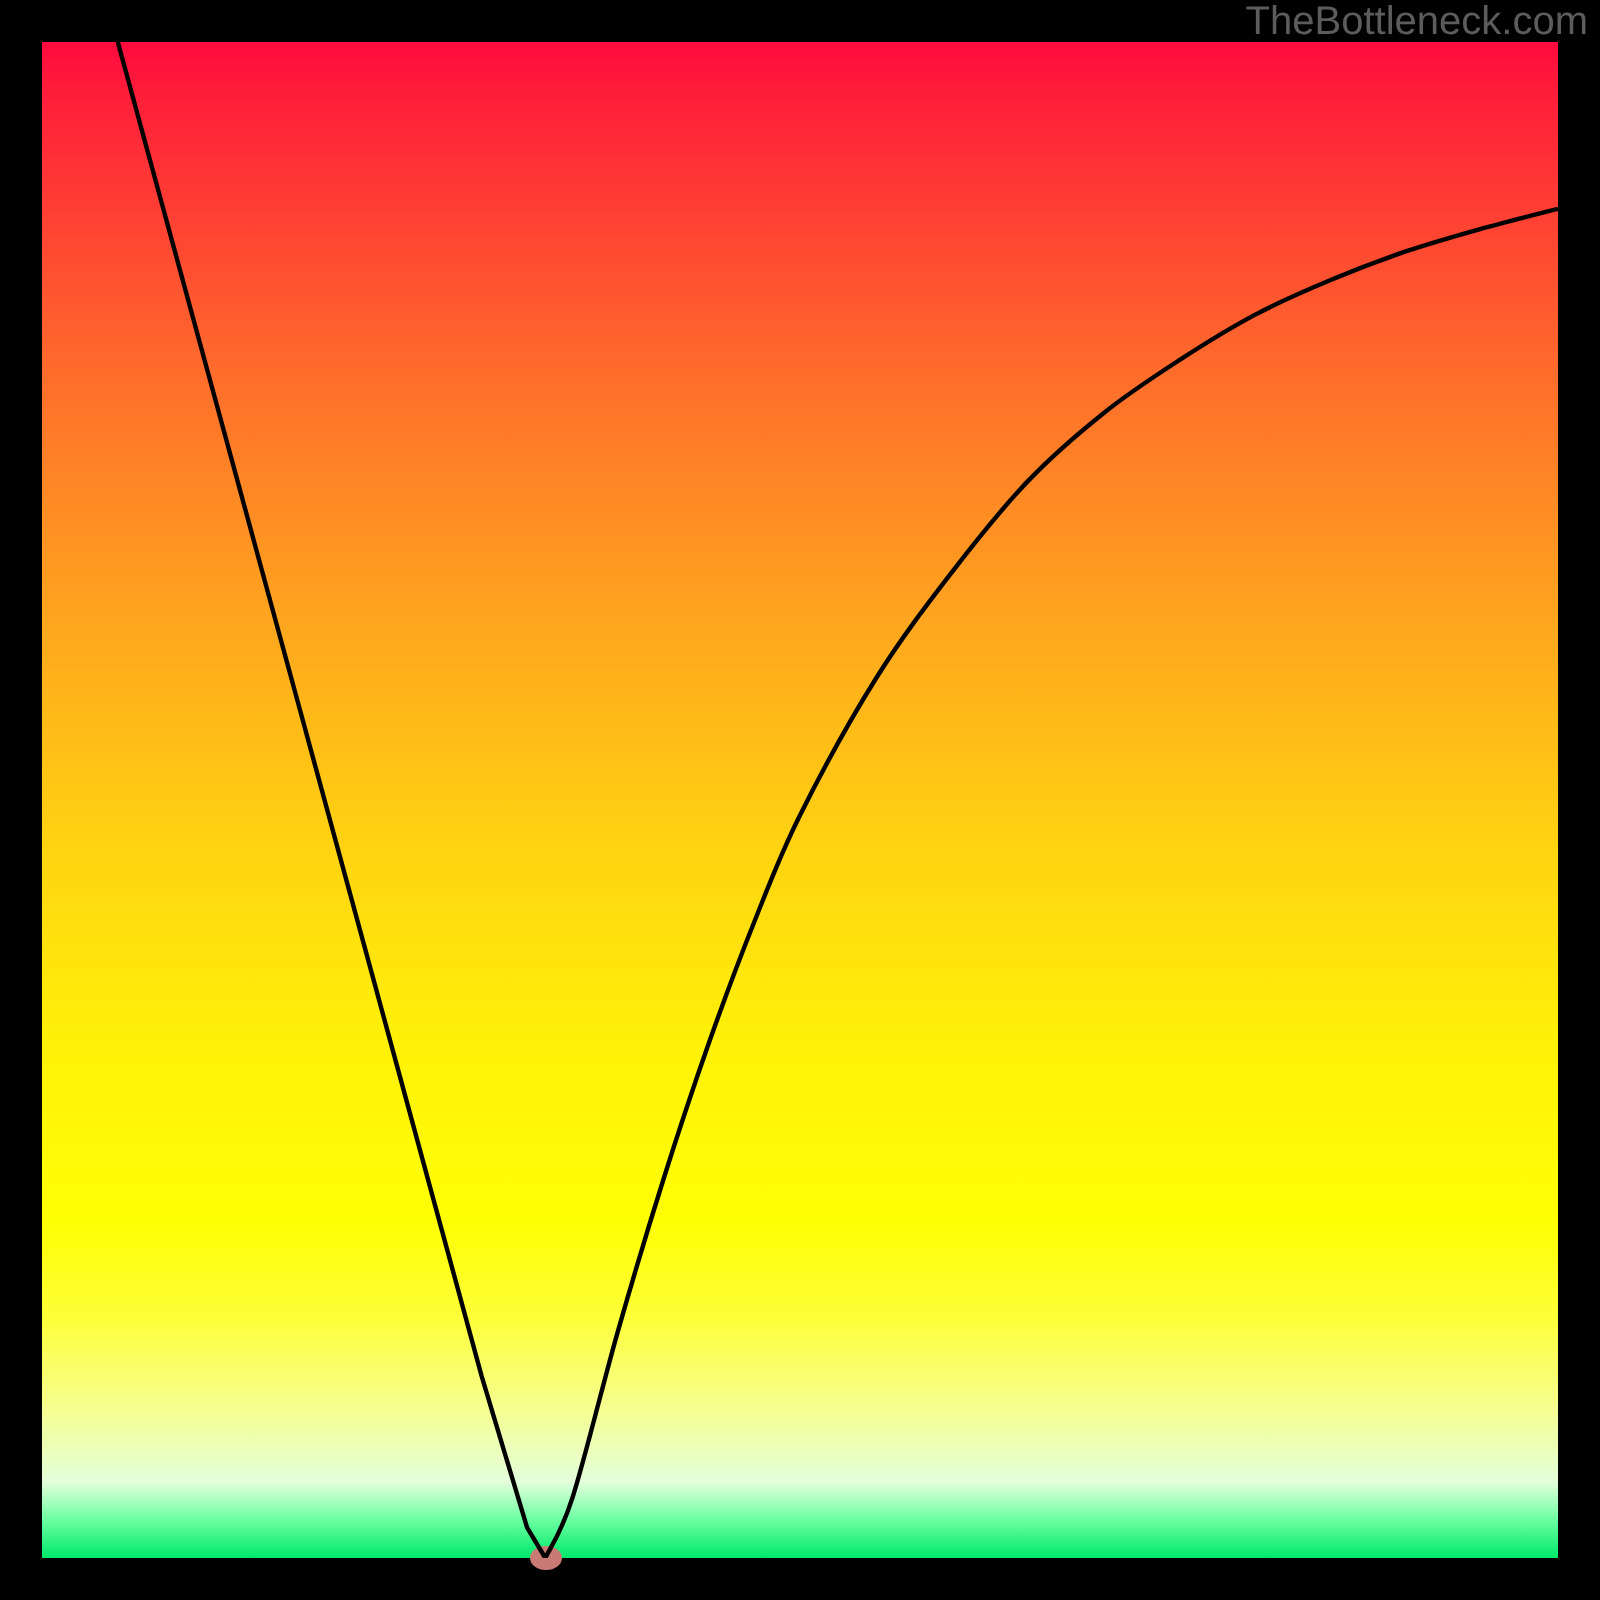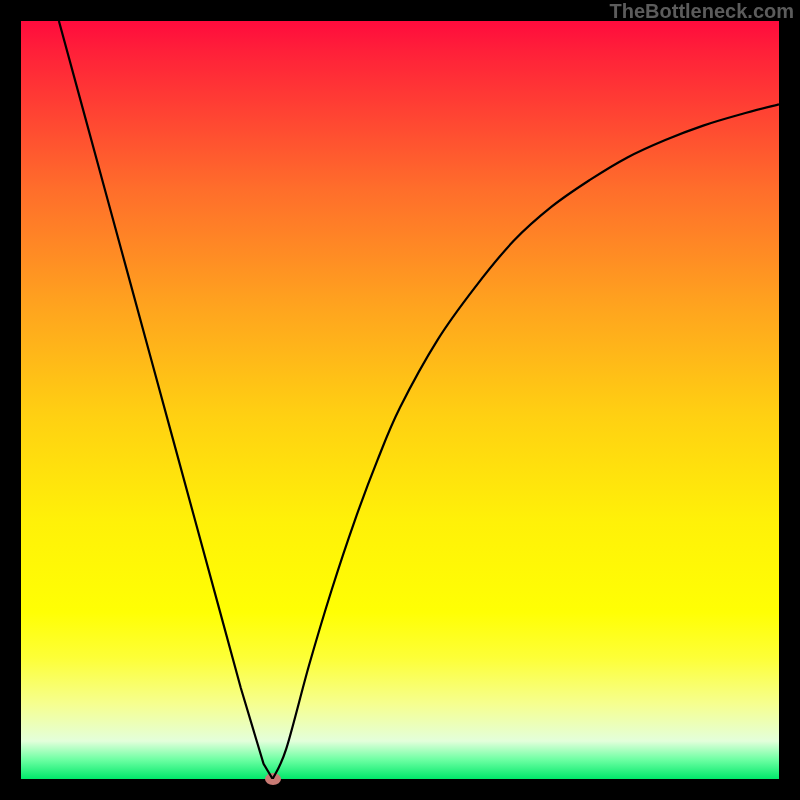--- a/index.html
+++ b/index.html
@@ -48,21 +48,21 @@
     border-radius: 50%;
     left: 244px;
     top: 746px;
   }
   .attribution {
     position: absolute;
     right: 6px;
     top: 0px;
     color: #5c5c5c;
     font-size: 20px;
-    font-weight: 700;
+    font-weight: 400;
   }
   svg.curve {
     position: absolute;
     left: 0;
     top: 0;
     width: 758px;
     height: 758px;
   }
 </style>
 </head>

